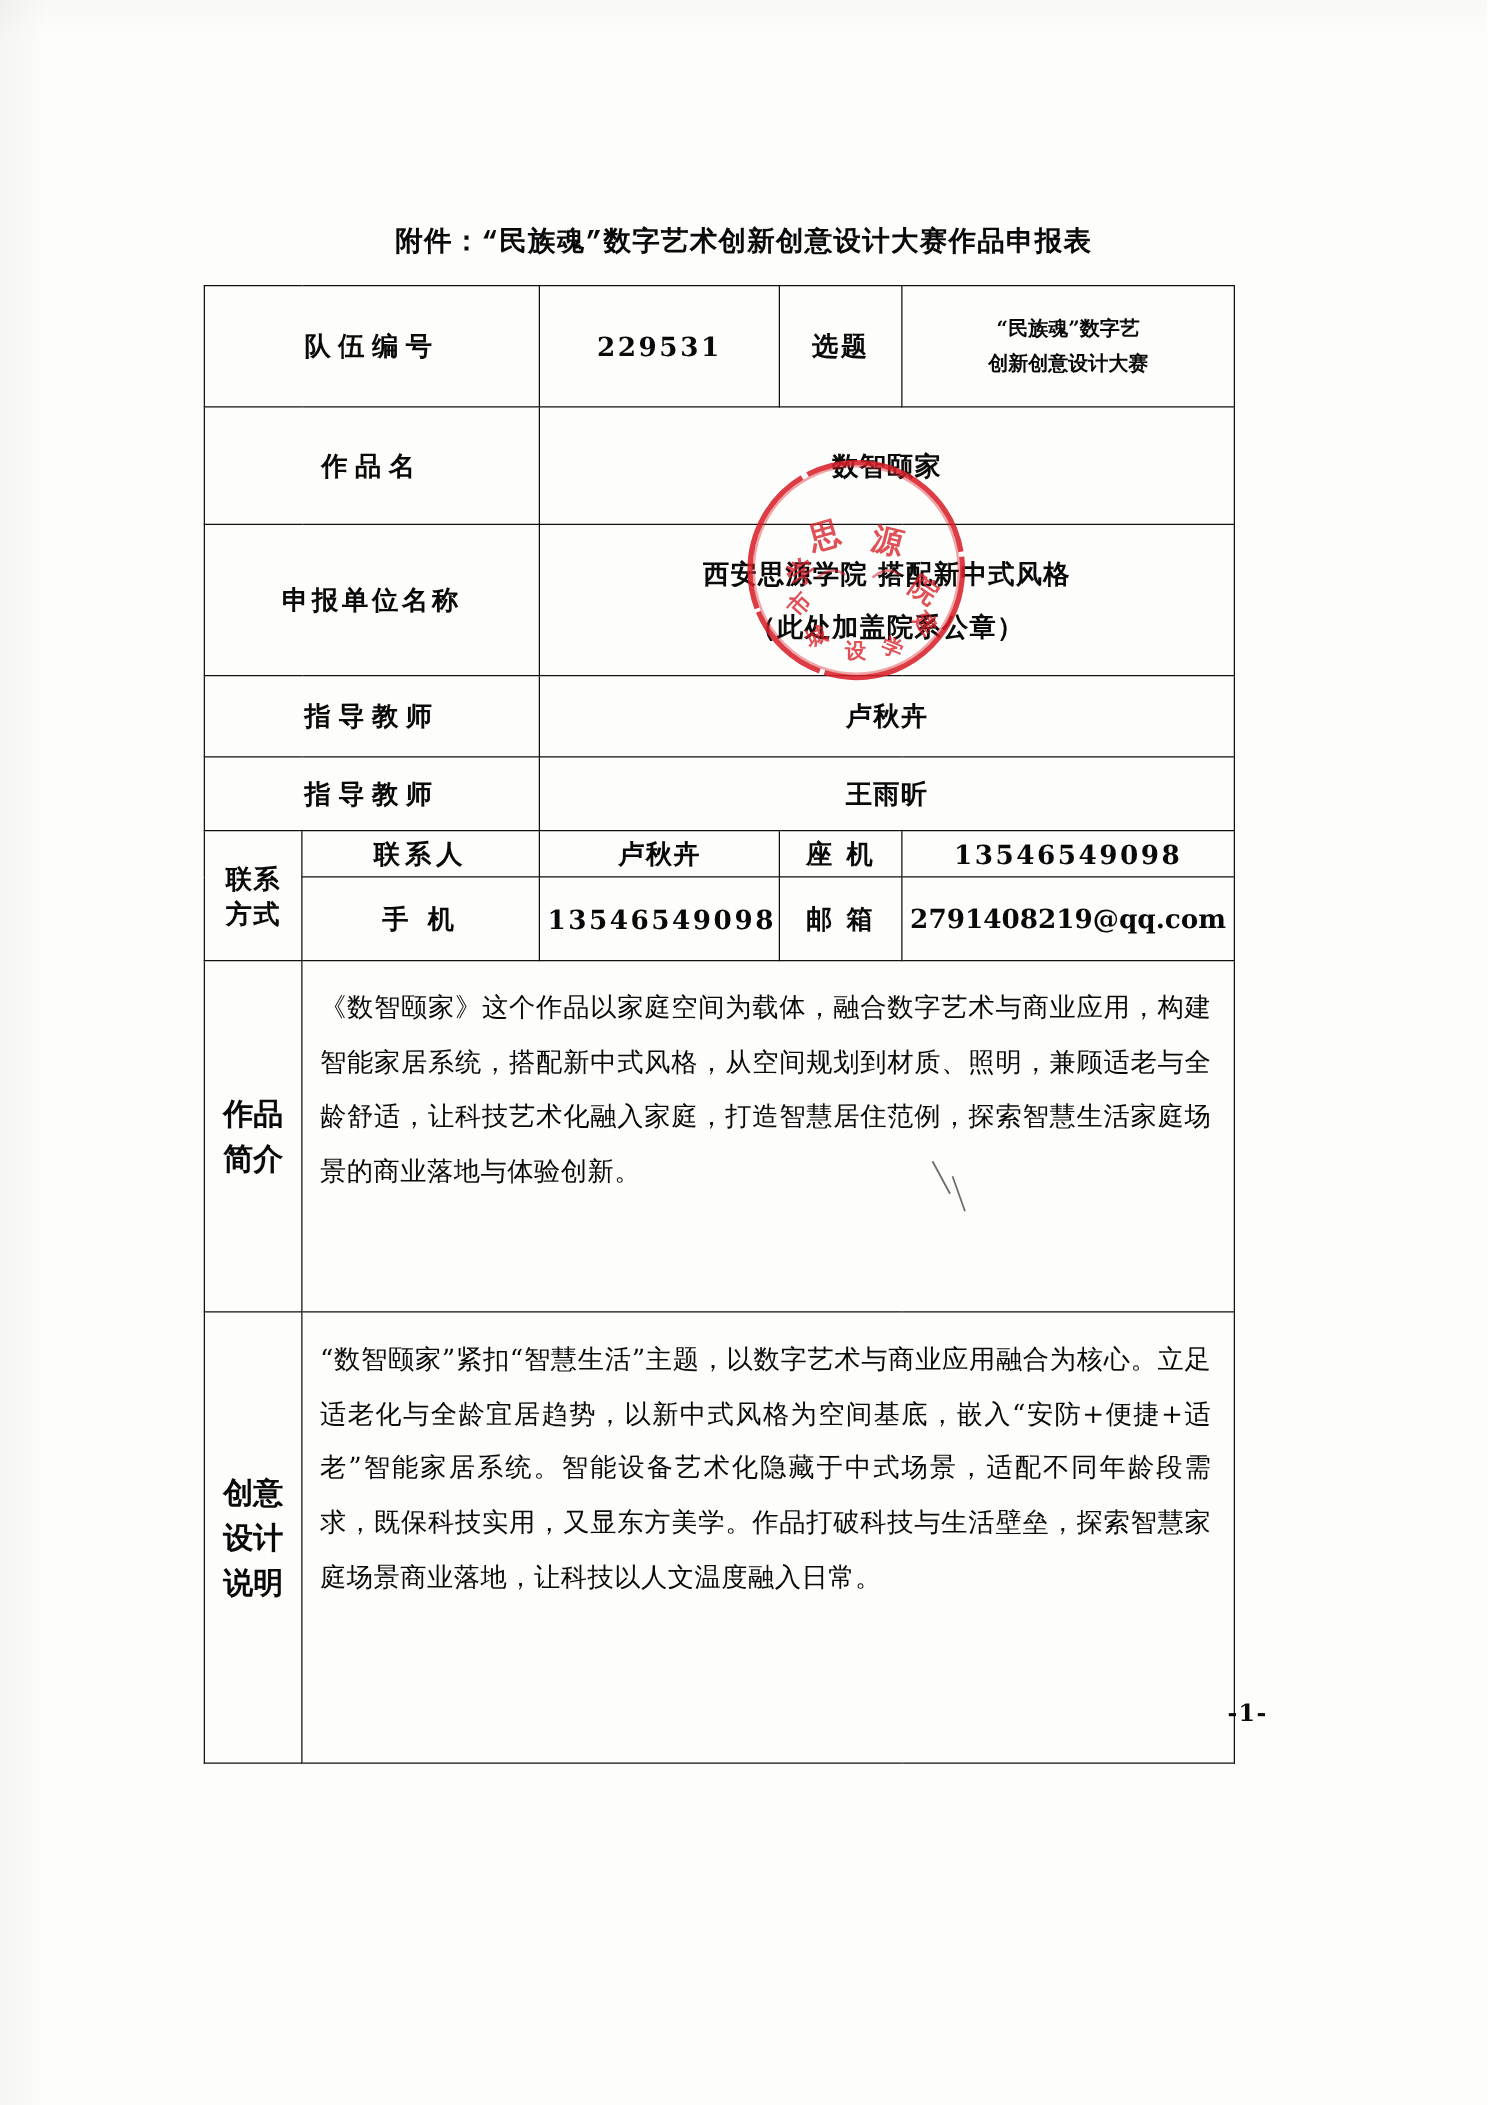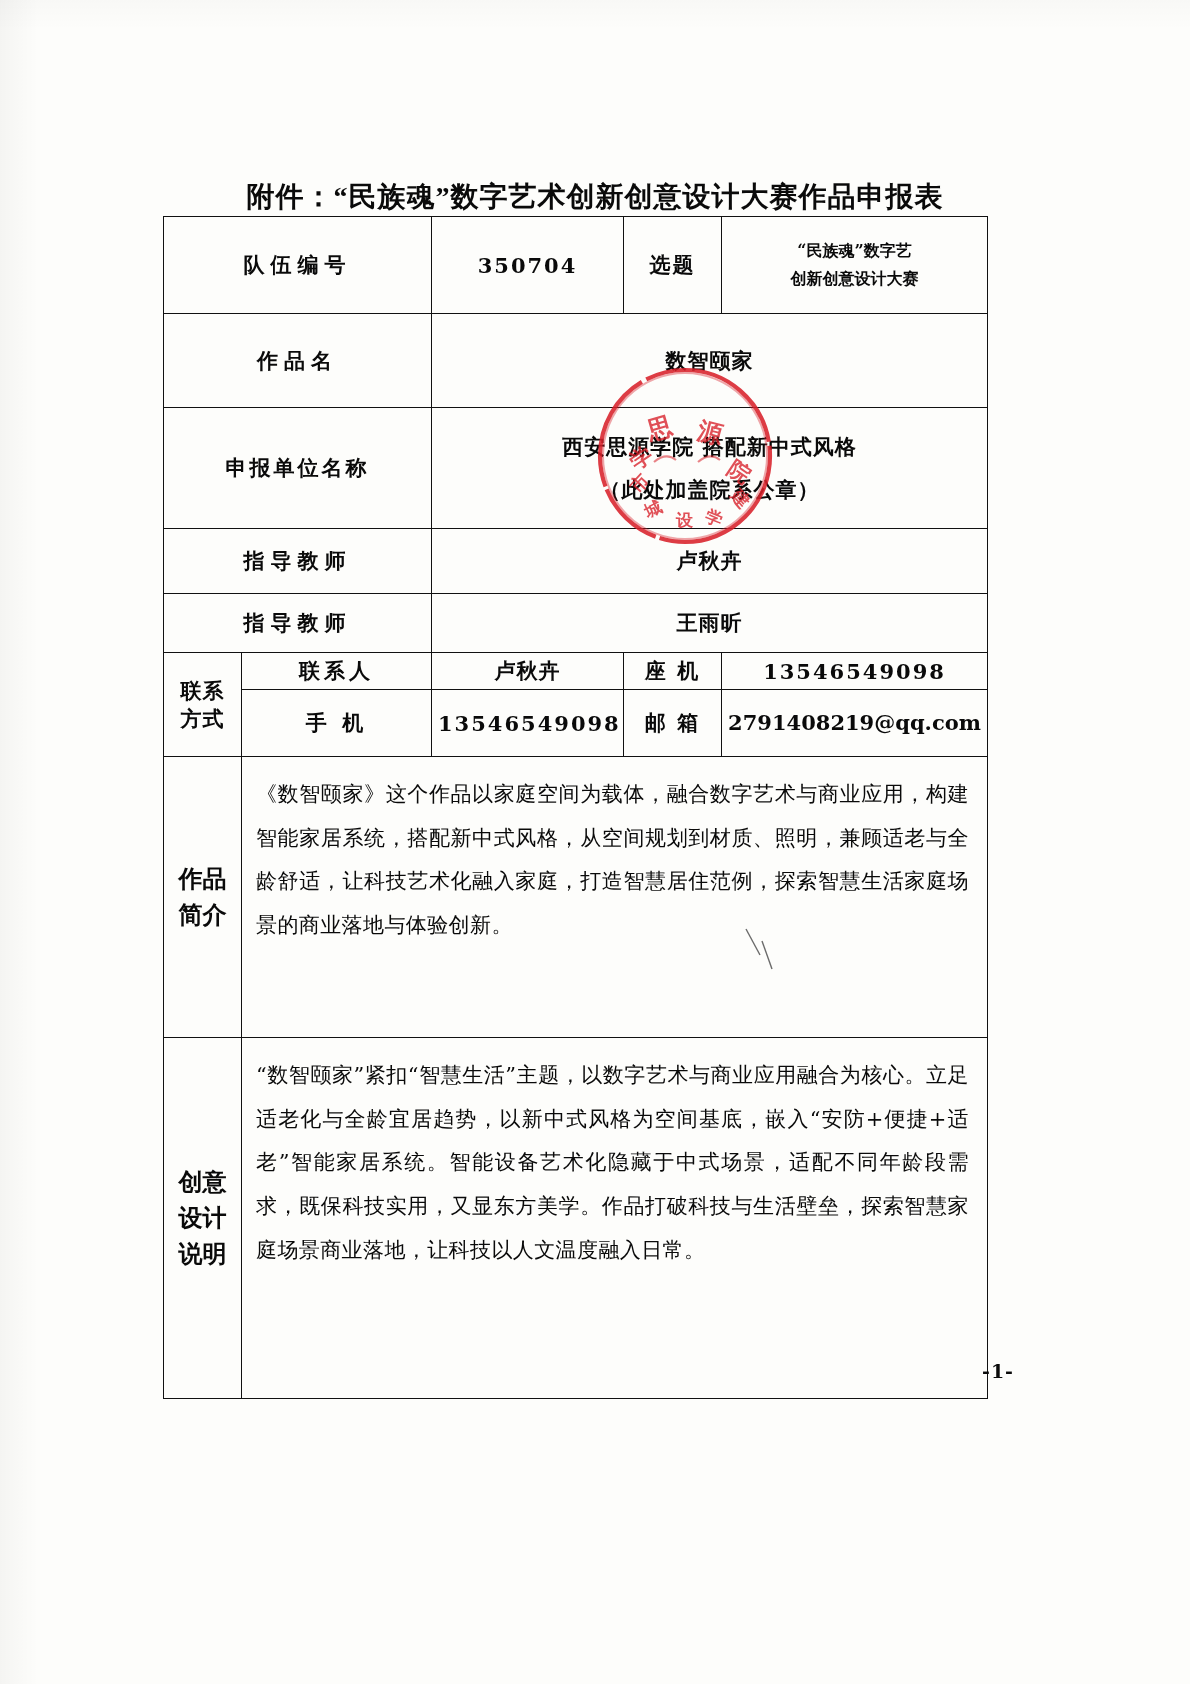--- a/index.html
+++ b/index.html
@@ -35,32 +35,32 @@
     position: absolute;
     left: 0; top: 0; right: 0; bottom: 0;
   }
 
   
   .doc-title {
     position: absolute;
     left: 0; right: 0;
     top: 178px;
     text-align: center;
-    font-family: Liberation Serif, serif;
-    font-size: 28px;
+    font-family: Liberation Mono, monospace;
+    font-size: 22px;
     font-weight: 700;
     letter-spacing: 1px;
     white-space: nowrap;
   }
 
   
   .form-table {
     position: absolute;
     left: 163px;
-    top: 216px;
+    top: 228px;
     width: 824px;
     border-collapse: collapse;
     table-layout: fixed;
     font-size: 21px;
     padding-left: 40px;
   }
   .form-table td {
     border: 1.6px solid #111;
     text-align: center;
     vertical-align: middle;
@@ -154,21 +154,21 @@
       <col style="width:78px">
       <col style="width:190px">
       <col style="width:192px">
       <col style="width:98px">
       <col style="width:266px">
     </colgroup>
     <tbody>
 
       <tr>
         <td class="label" colspan="2" style="height:88px">队伍编号</td>
-        <td class="num">350704</td>
+        <td class="num">229531</td>
         <td class="topic-label">选题</td>
         <td class="topic-value">
           <div>“民族魂”数字艺</div>
           <div>创新创意设计大赛</div>
         </td>
       </tr>
 
       <tr>
         <td class="label" colspan="2" style="height:85px">作品名</td>
         <td class="value" colspan="3">数智颐家</td>

